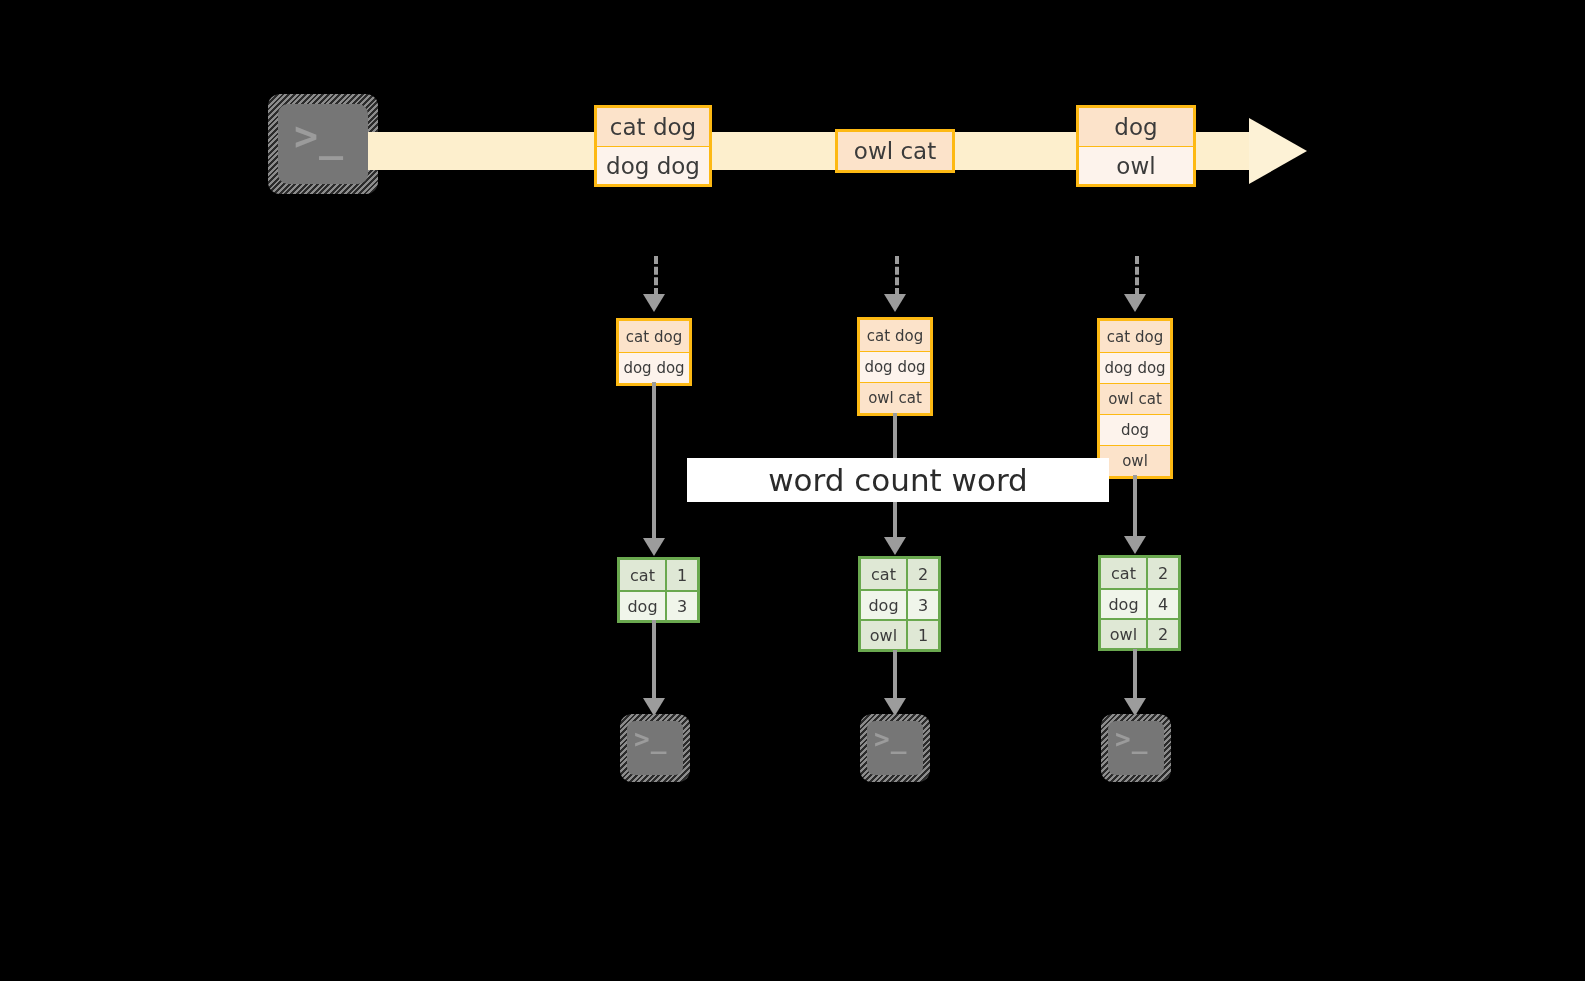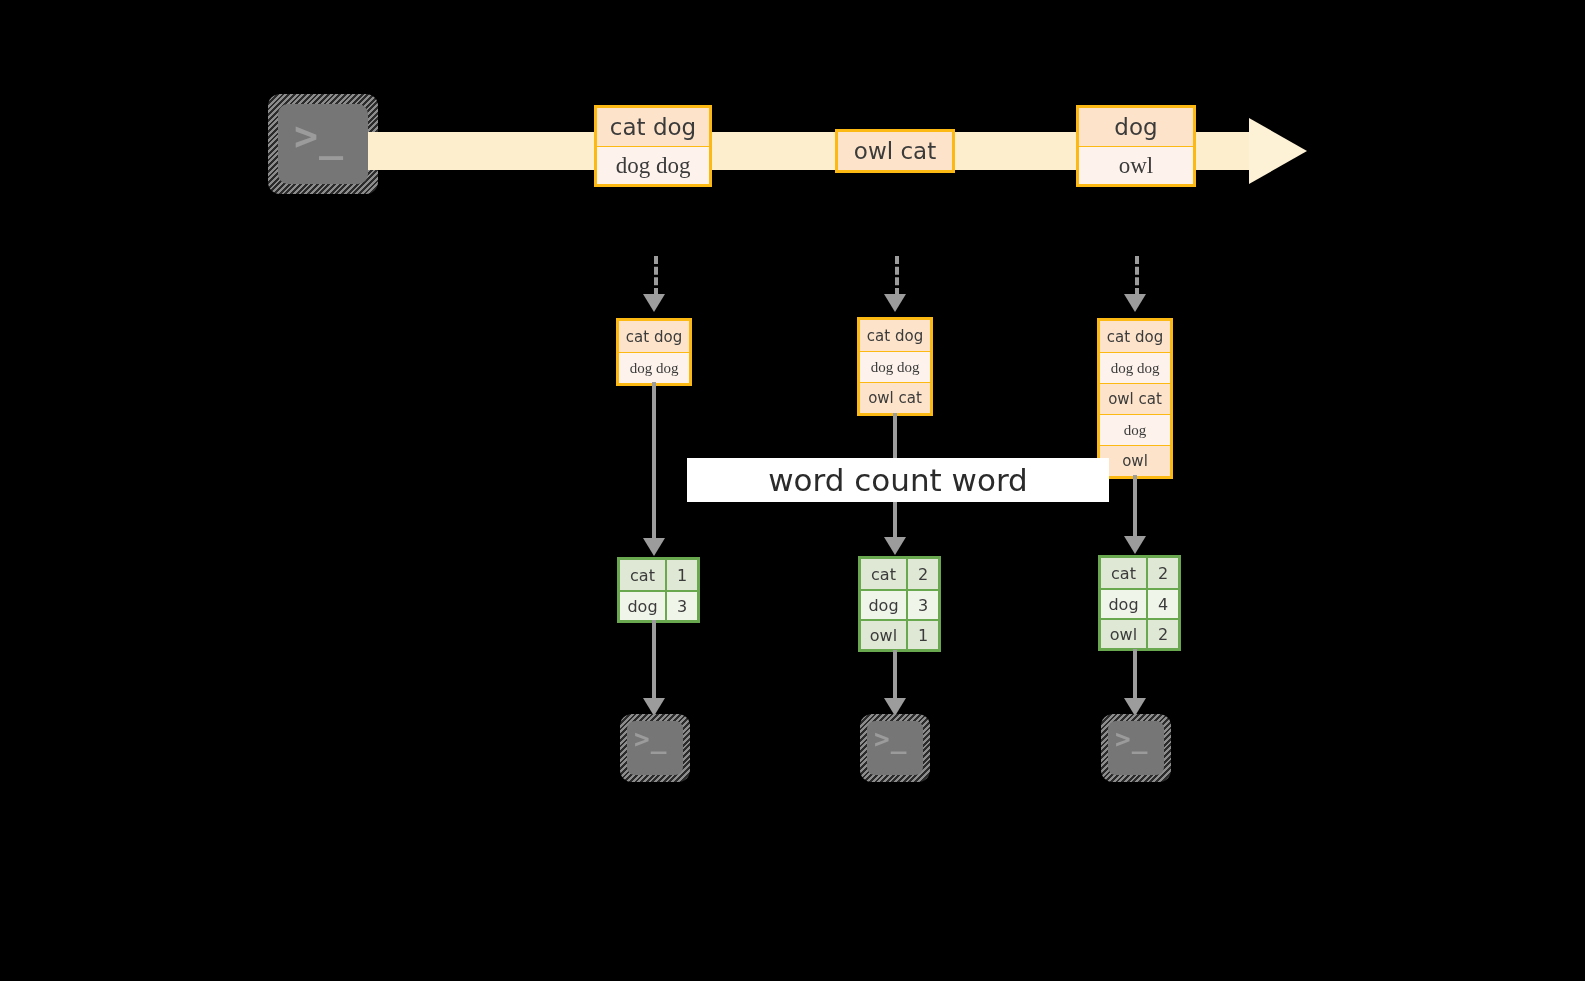--- a/index.html
+++ b/index.html
@@ -45,21 +45,21 @@
   .obox {
     position:absolute; border:3px solid #fdb913; background:#eab308;
   }
   .obox .row {
     display:flex; align-items:center; justify-content:center;
     color:#3b3b3b; white-space:nowrap;
     border-top:1.5px solid #fdb913;
   }
   .obox .row:first-child { border-top:none; }
   .obox .row.dark  { background:#fce3ca; }
-  .obox .row.light { background:#fdf3ec;font-family:Liberation Serif, serif; }
+  .obox .row.light { background:#fdf3ec; }
 
   
   .obox.big .row { height:38px; font-size:23px; }
   .obox.b1 { left:594px; top:105px;  width:118px; }
   .obox.b2 { left:835px; top:129px;  width:120px; }
   .obox.b3 { left:1076px; top:105px; width:120px; }
 
   
   .obox.sm { width:76px; }
   .obox.sm .row { height:31px; font-size:15px; }

